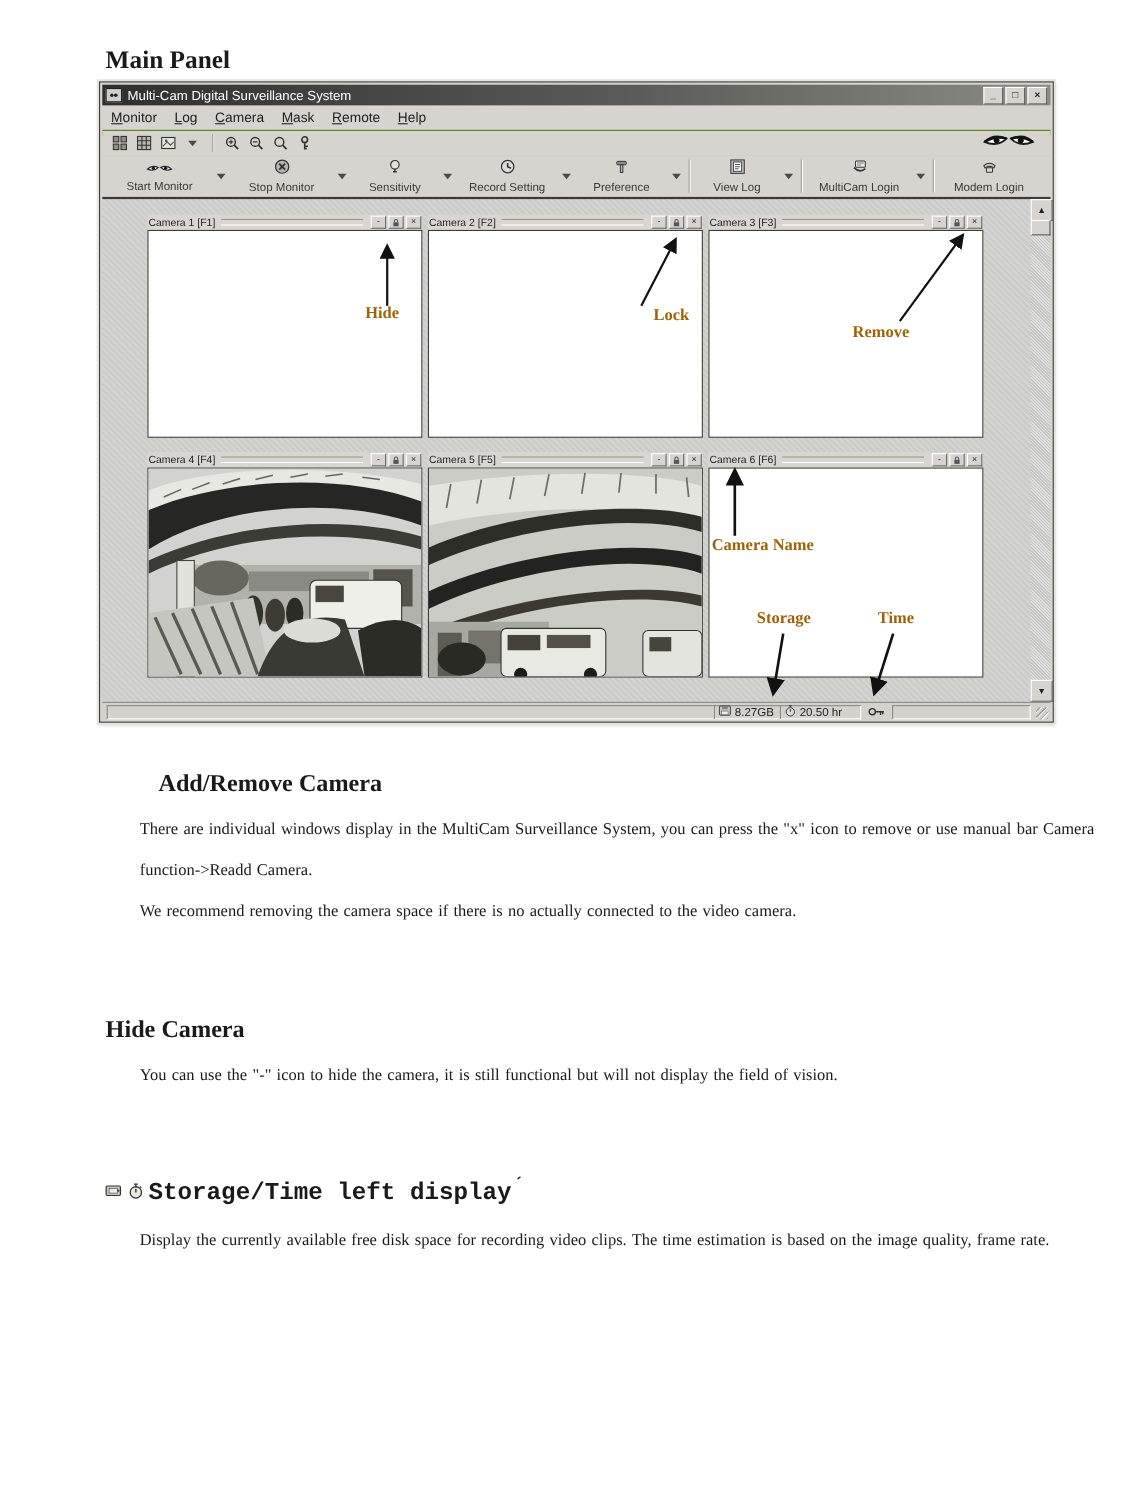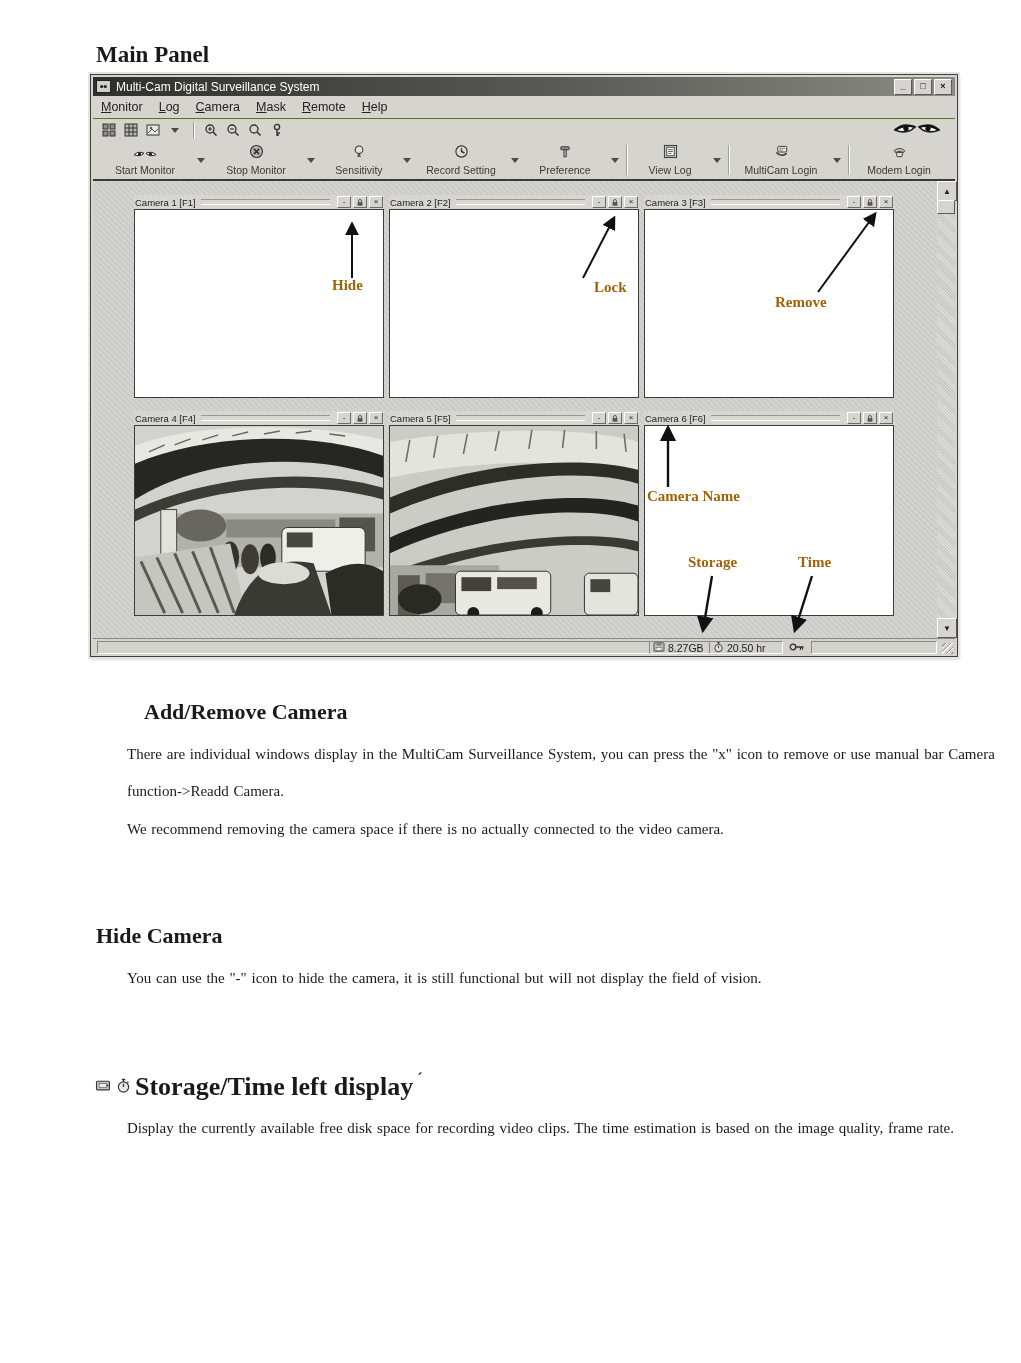--- a/index.html
+++ b/index.html
@@ -80,21 +80,21 @@
        border-top:1px solid #8a8a84;font-size:10.5px;color:#222;}
   .st-seg{position:absolute;top:2px;height:11px;border:1px solid;
        border-color:#8a8a84 #fff #fff #8a8a84;background:#d4d2cc;
        display:flex;align-items:center;gap:3px;padding:0 3px;white-space:nowrap;}
   .grip{position:absolute;right:2px;bottom:1px;width:11px;height:11px;
        background:repeating-linear-gradient(135deg,transparent 0 2px,#9a9a94 2px 3px,#fff 3px 4px);}
 
   
   #ann-svg{position:absolute;left:90px;top:74px;width:866px;height:581px;z-index:5;pointer-events:none;}
   .h3row{position:absolute;left:94px;display:flex;align-items:center;gap:4px;}
-  .h3row .h3text{font-size:26px;font-weight:bold;font-family:Liberation Serif, serif;}
+  .h3row .h3text{font-size:22px;font-weight:bold;font-family:Liberation Mono, monospace;}
   .h3row .h3mark{font-size:16px;font-weight:bold;position:relative;top:-8px;}
 </style>
 </head>
 <body>
 
 <div id="page">
 
   <div class="doc-h1">Main Panel</div>
 
   <div id="win">

